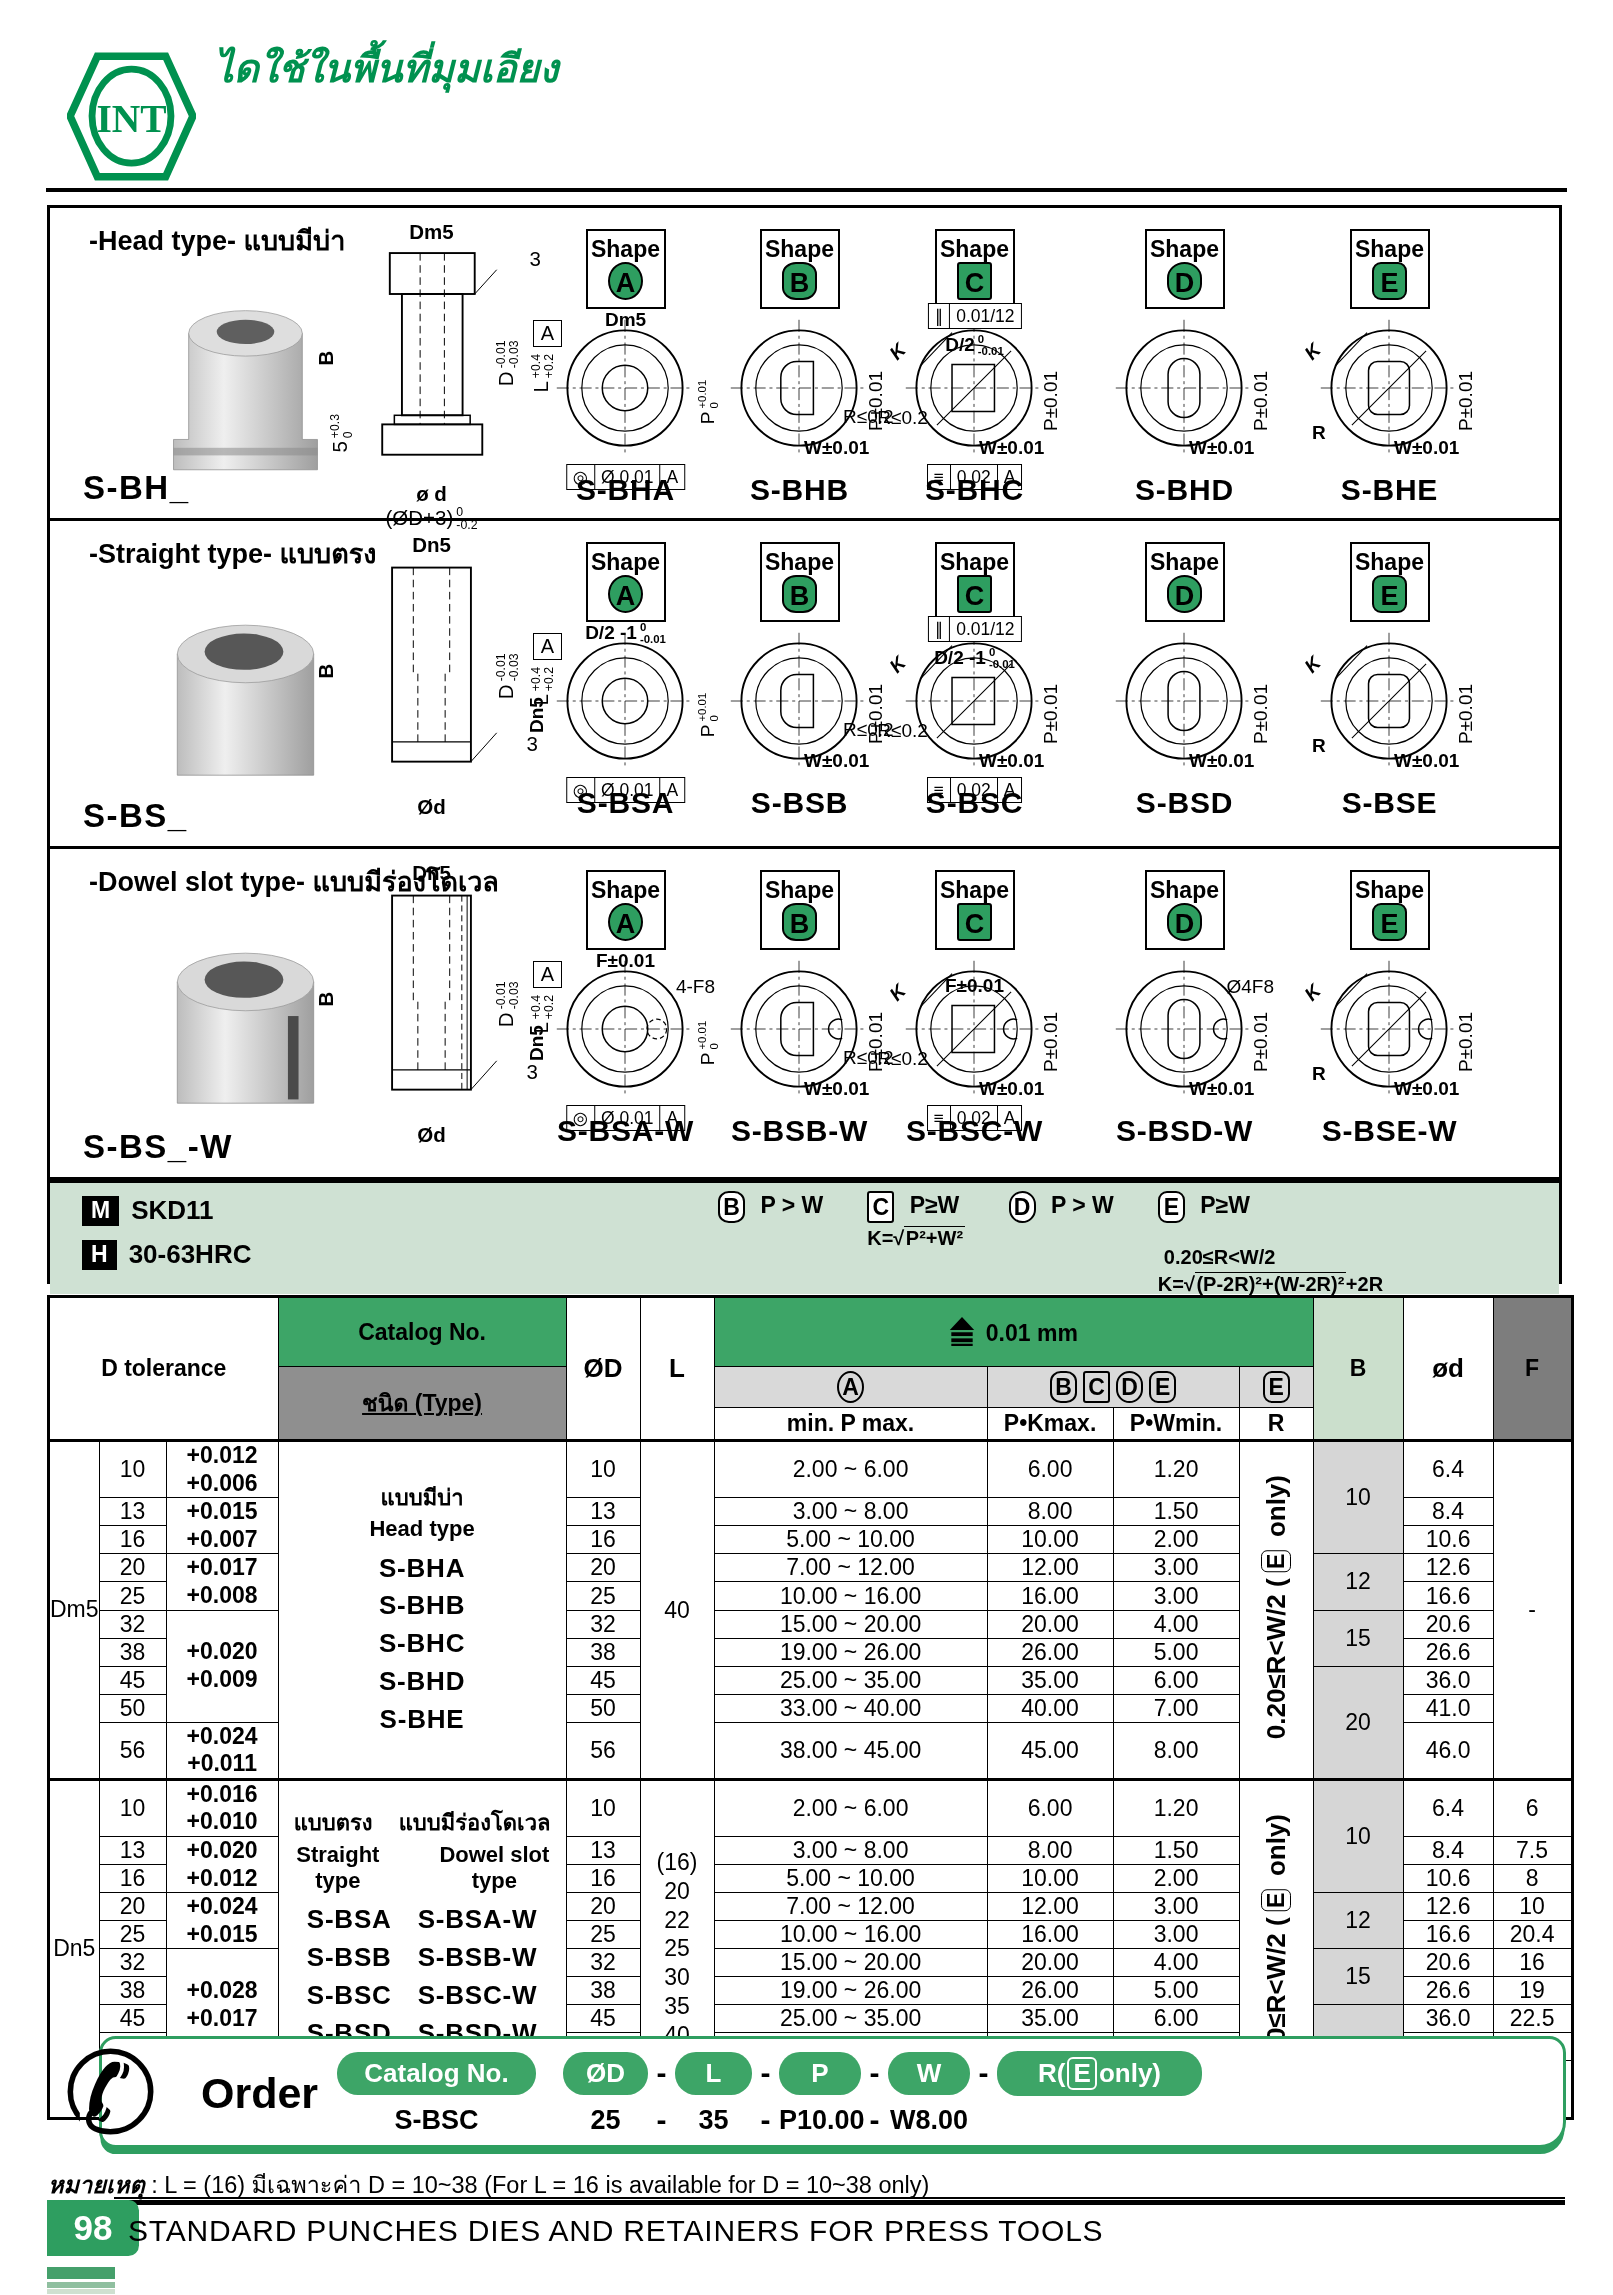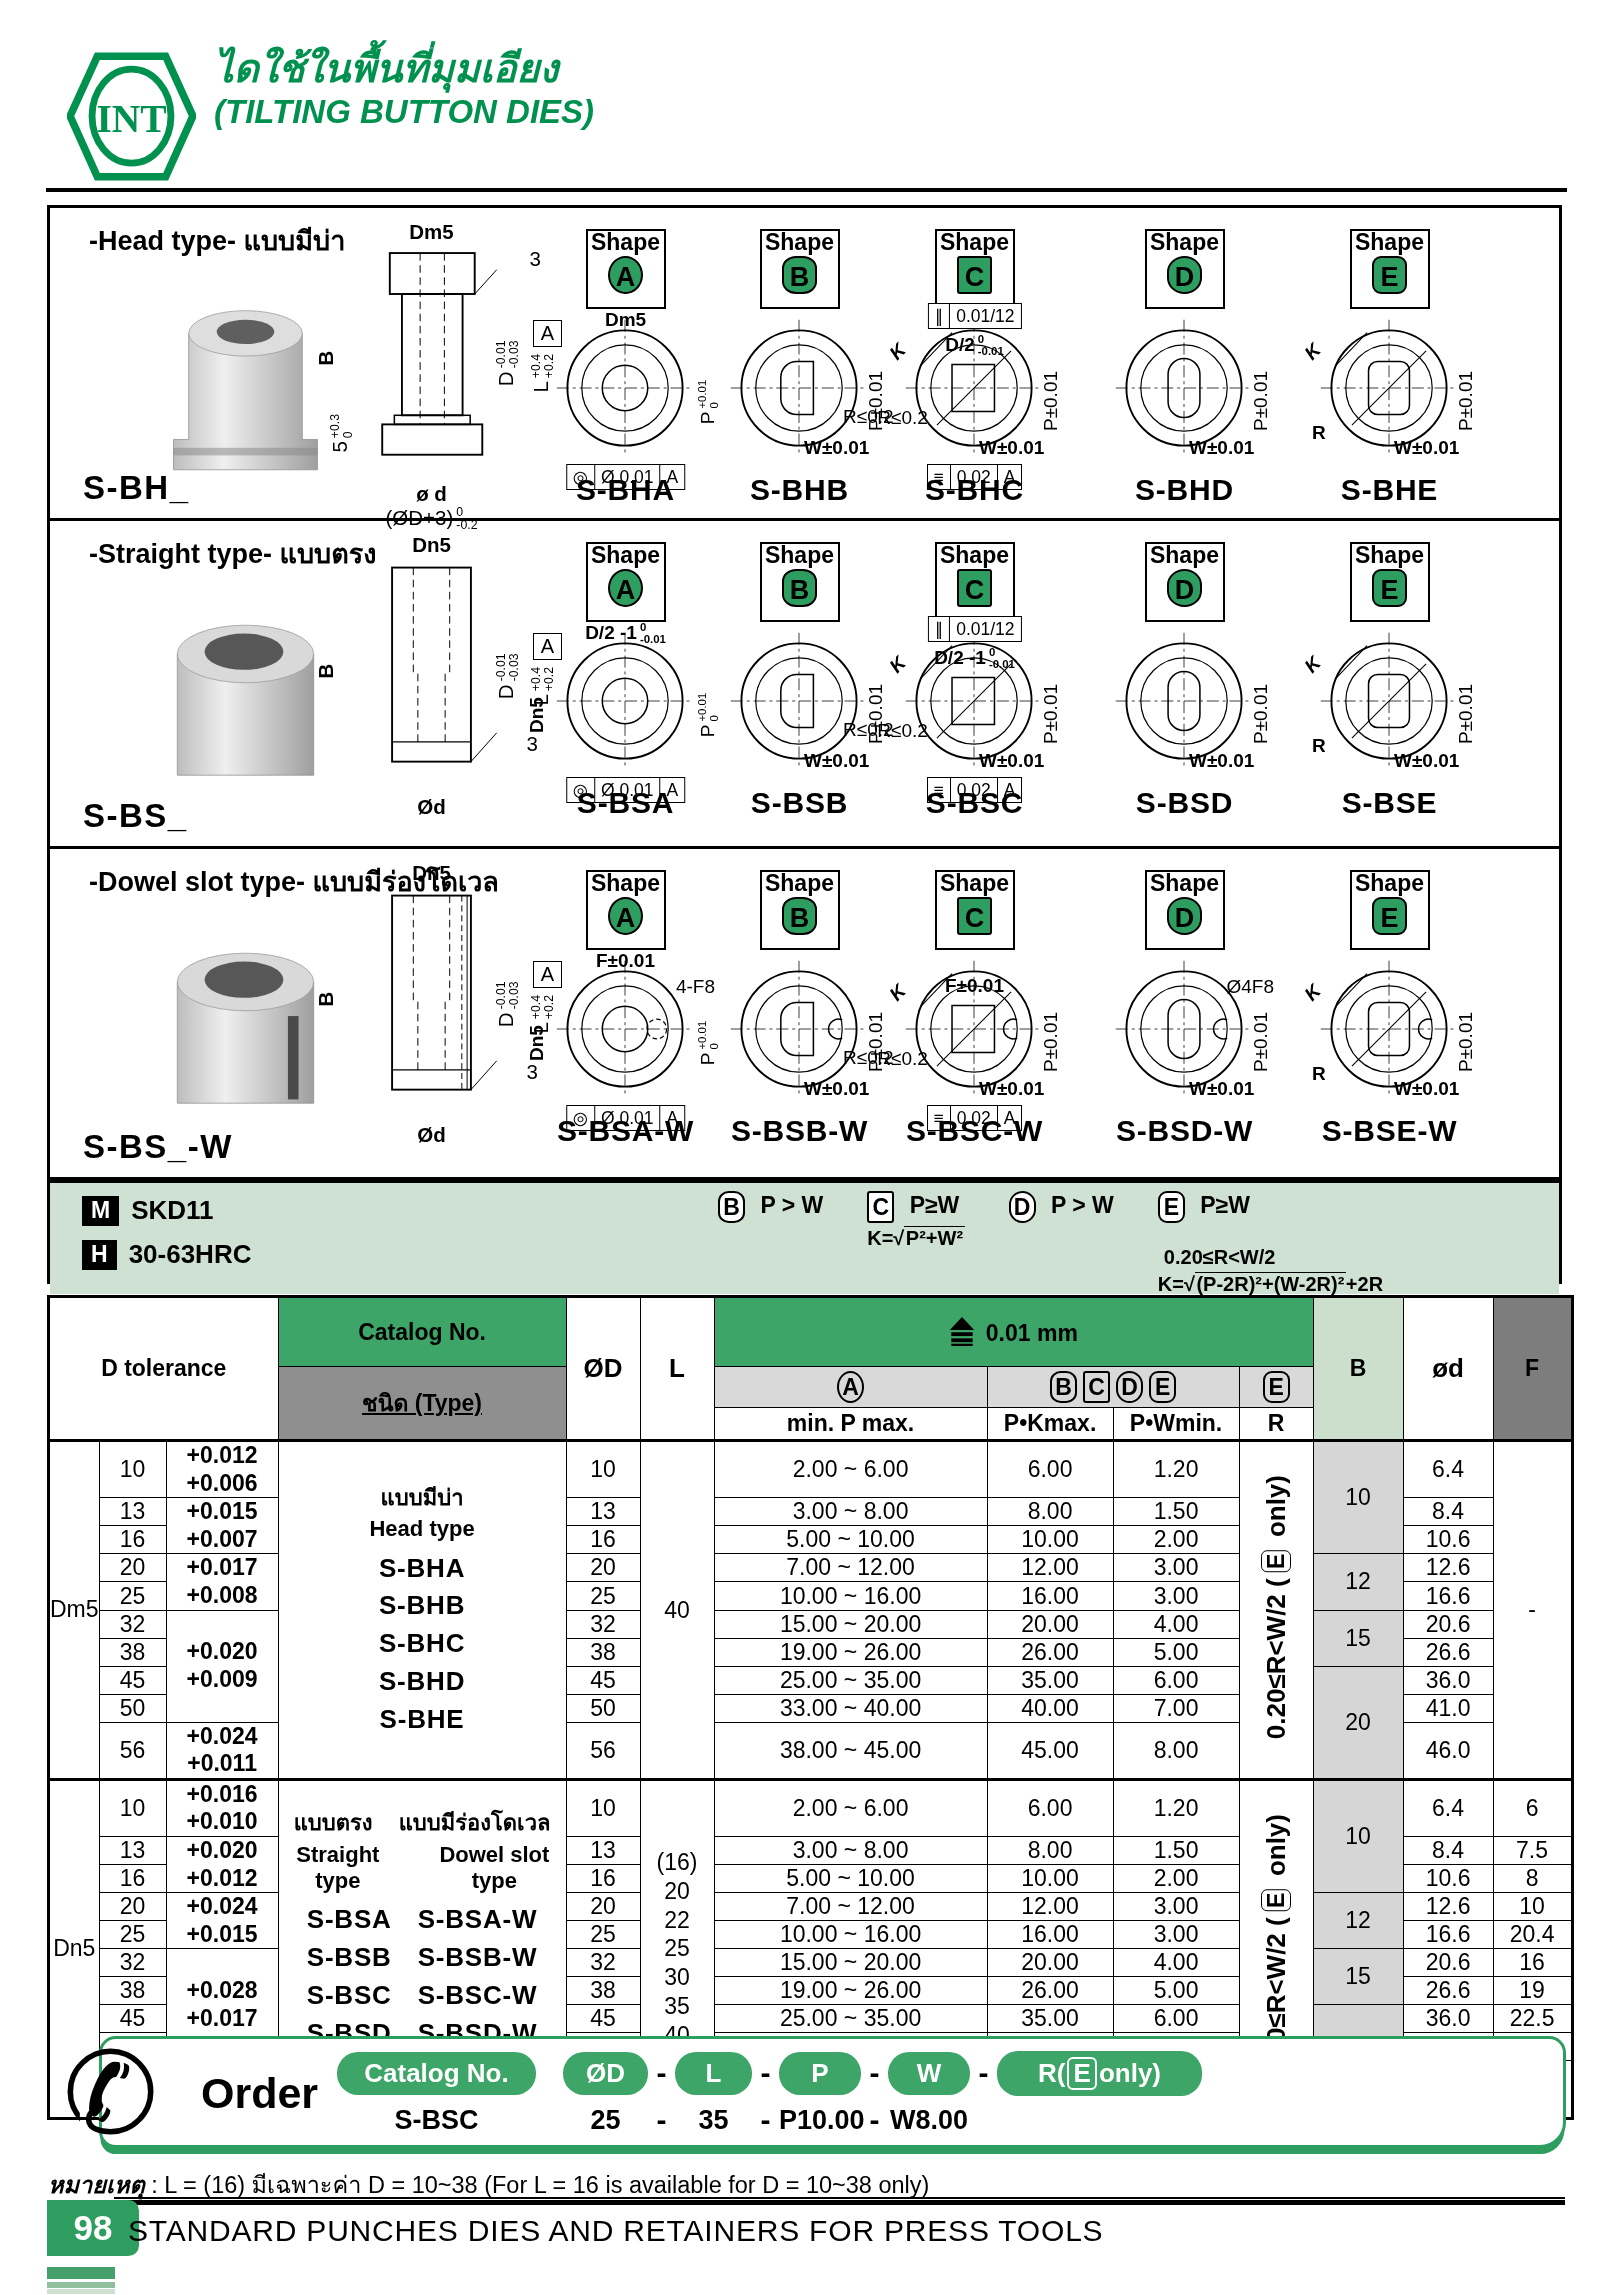--- a/index.html
+++ b/index.html
@@ -29,21 +29,21 @@
   .sv-cham-top{top:0px;right:-26px;}
   .sv-cham-bot{bottom:39px;right:-23px;}
   .sv-step{left:-26px;bottom:36px;transform:rotate(-90deg);}
   .sv-hole{bottom:-24px;left:50%;transform:translateX(-50%);font-weight:bold;text-align:center;}
   .sv-base{bottom:-50px;left:50%;transform:translateX(-50%);}
   
   .shapes{position:absolute;left:0;top:0;width:100%;height:100%;}
   .panel{position:absolute;top:21px;width:167px;height:279px;}
   .p0{left:492px;} .p1{left:666px;} .p2{left:841px;} .p3{left:1051px;} .p4{left:1256px;}
   .badge{position:absolute;top:0;left:50%;transform:translateX(-50%);width:76px;height:76px;border:2.3px solid #000;
-         background:#fff;display:flex;flex-direction:column;align-items:center;justify-content:flex-start;gap:1.5px;}
+         background:#fff;display:flex;flex-direction:column;align-items:center;justify-content:center;gap:1.5px;}
   .badge-word{font-size:23px;font-weight:bold;line-height:1;}
   .glyph{display:inline-block;width:35px;height:38px;background:#2e9e60;border:2.3px solid #000;color:#000;
          font-weight:bold;font-size:27px;line-height:38px;text-align:center;box-sizing:border-box;}
   .g-A{border-radius:50%;}
   .g-B{border-radius:40% 40% 40% 40% / 32% 32% 32% 32%;}
   .g-C{border-radius:3px;}
   .g-D{border-radius:50% / 42%;}
   .g-E{border-radius:9px;}
   .panel svg.shape-svg{position:absolute;top:87px;left:11.4px;}
   .lbl{position:absolute;font-size:19px;white-space:nowrap;}
@@ -136,21 +136,20 @@
 
 <div class="page">
 
   <svg class="brand-logo" viewBox="0 0 170 175">
     <polygon points="40,8 130,8 166,87 130,167 40,167 4,87" fill="#fff" stroke="#00914f" stroke-width="10"></polygon>
     <ellipse cx="85" cy="87" rx="52" ry="62" fill="none" stroke="#00914f" stroke-width="9"></ellipse>
     <text x="85" y="108" text-anchor="middle" font-size="52" font-weight="bold" font-family="Liberation Serif, DejaVu Serif, serif" fill="#00914f">INT</text>
   </svg>
   <div class="brand-titles">
     <span class="title-th">ไดใช้ในพื้นที่มุมเอียง</span>
-    <span class="title-en">(TILTING BUTTON DIES)</span>
   </div>
   <div class="top-rule"></div>
 
   <div class="main-box">
     <section class="draw-row row-0">
       <div class="row-title">
         <span class="t-en">-Head type-</span>
         <span class="t-th">แบบมีบ่า</span>
       </div>
       <div class="photo"><svg width="197" height="190" viewBox="0 0 260 250">

